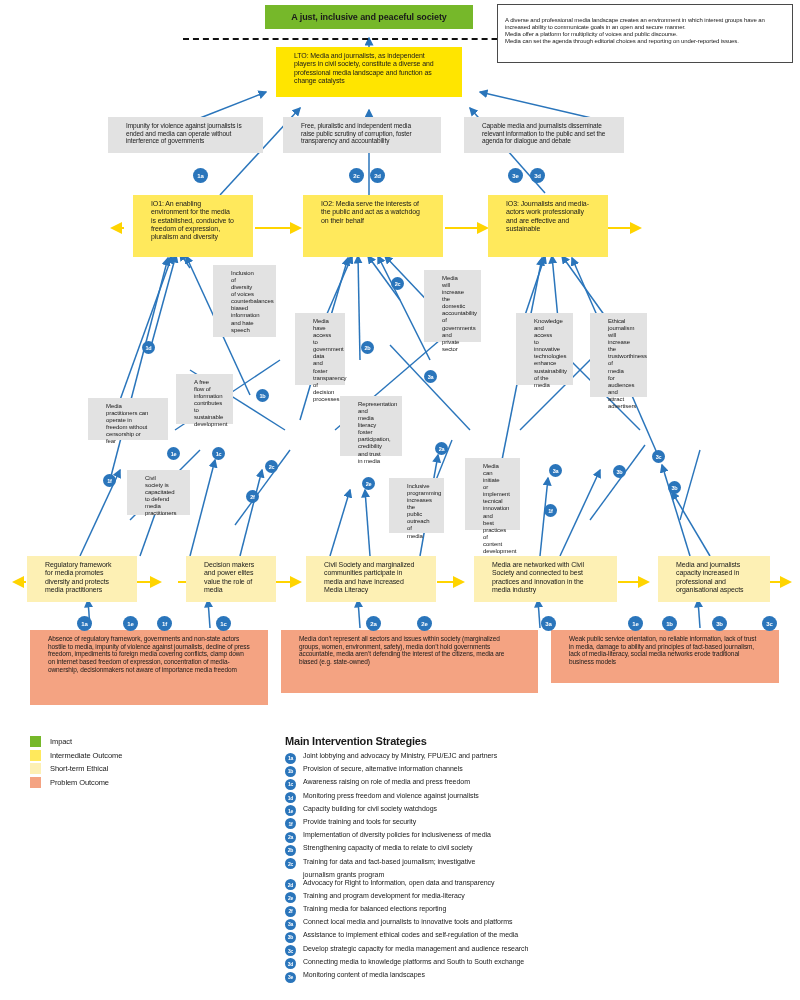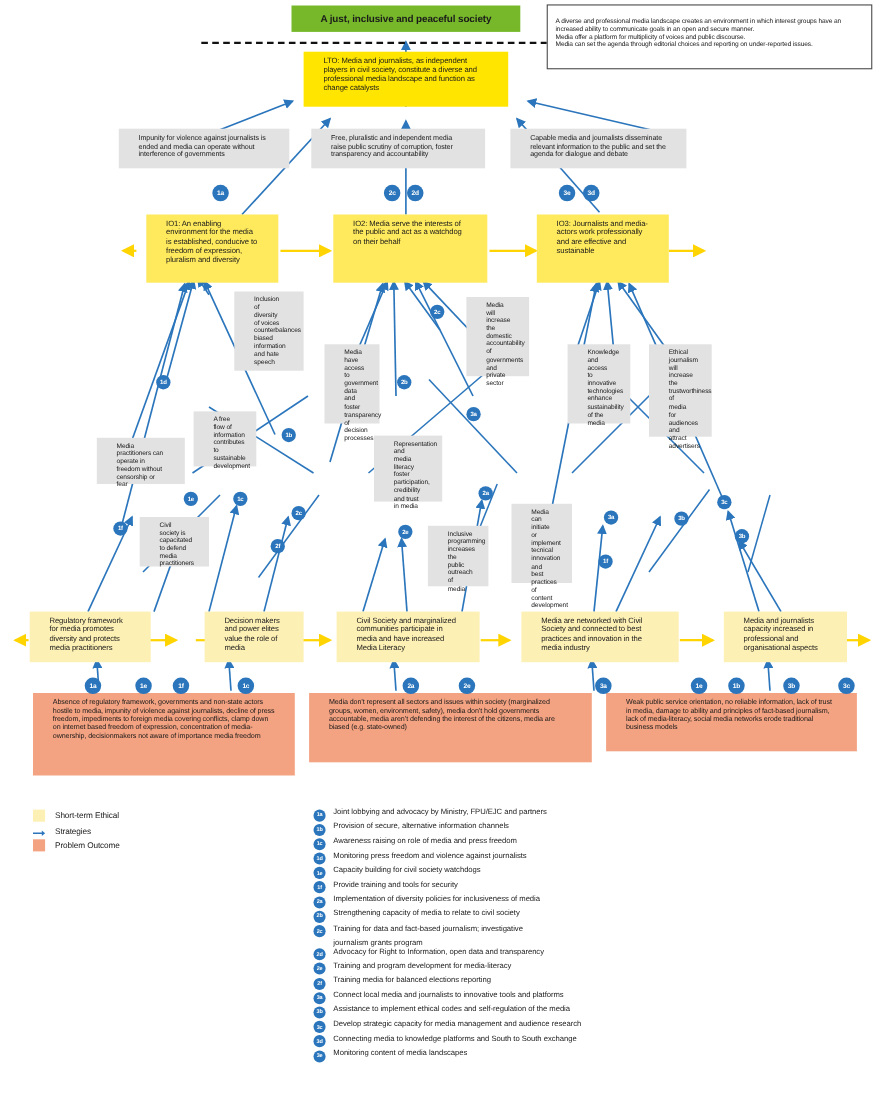--- a/index.html
+++ b/index.html
@@ -294,38 +294,40 @@
       <div class="badge" style="left: 541px; top: 616px;">3a</div>
       <div class="badge" style="left: 628px; top: 616px;">1e</div>
       <div class="badge" style="left: 662px; top: 616px;">1b</div>
       <div class="badge" style="left: 712px; top: 616px;">3b</div>
       <div class="badge" style="left: 762px; top: 616px;">3c</div>
     </div>
 
   <div id="legend">
     <div id="legend-rows">
         <div class="lg-row">
+          <span class="lg-sw" style="background: rgb(118, 184, 42);"></span>
+          <span class="lg-lb">Impact</span>
+        </div>
+        <div class="lg-row">
+          <span class="lg-sw" style="background: rgb(255, 233, 92);"></span>
+          <span class="lg-lb">Intermediate Outcome</span>
+        </div>
+        <div class="lg-row">
           <span class="lg-sw" style="background: rgb(253, 240, 180);"></span>
           <span class="lg-lb">Short-term Ethical</span>
-        </div>
-        <div class="lg-row">
-          <span class="lg-arrow"><svg width="11" height="11" viewBox="0 0 11 11">
-              <line x1="0" y1="5.5" x2="9" y2="5.5" stroke="#2a75bb" stroke-width="1.4"></line>
-              <path d="M8,3 L11,5.5 L8,8 z" fill="#2a75bb"></path>
-            </svg></span>
-          <span class="lg-lb">Strategies</span>
         </div>
         <div class="lg-row">
           <span class="lg-sw" style="background: rgb(244, 163, 130);"></span>
           <span class="lg-lb">Problem Outcome</span>
         </div>
       </div>
   </div>
 
   <div id="strategies">
+    <h3>Main Intervention Strategies</h3>
     <div id="strategy-rows">
         <div class="st-row">
           <span class="st-badge">1a</span>
           <span class="st-lb">Joint lobbying and advocacy by Ministry, FPU/EJC and partners</span>
         </div>
         <div class="st-row">
           <span class="st-badge">1b</span>
           <span class="st-lb">Provision of secure, alternative information channels</span>
         </div>
         <div class="st-row">

